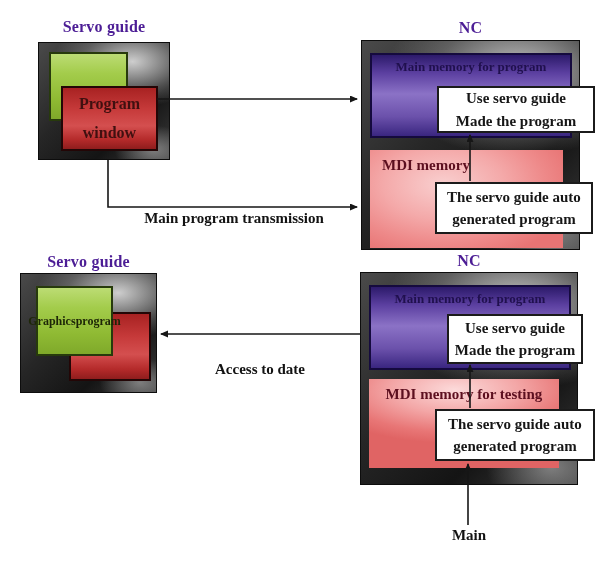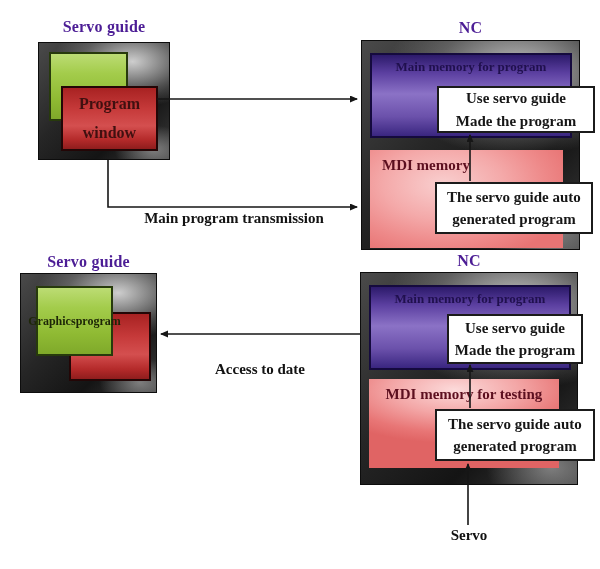--- a/index.html
+++ b/index.html
@@ -115,21 +115,21 @@
       <div class="mdi-label" style="margin-top:7px; text-align:center;">MDI memory for testing</div>
       <div class="abs white-box" style="left:22px; top:30px; width:160px; height:52px;">
         <span>The servo guide auto</span>
         <span>generated program</span>
       </div>
     </div>
   </div>
 
   <div class="abs flow-label" style="left:138px; top:210px; width:192px;">Main program transmission</div>
   <div class="abs flow-label" style="left:180px; top:313px; width:160px;margin-top:48px;">Access to date</div>
-  <div class="abs flow-label" style="left:430px; top:527px; width:78px;">Servo</div>
+  <div class="abs flow-label" style="left:430px; top:527px; width:78px;">Main</div>
 
   <svg class="overlay" width="600" height="569" viewBox="0 0 600 569">
     <defs>
       <marker id="ah" markerWidth="9" markerHeight="8" refX="7" refY="3.5" orient="auto" markerUnits="userSpaceOnUse">
         <path d="M0,0 L8,3.5 L0,7 z" fill="#161616"></path>
       </marker>
     </defs>
 
     <line x1="157" y1="99" x2="357" y2="99" stroke="#161616" stroke-width="1.6" marker-end="url(#ah)"></line>
 

